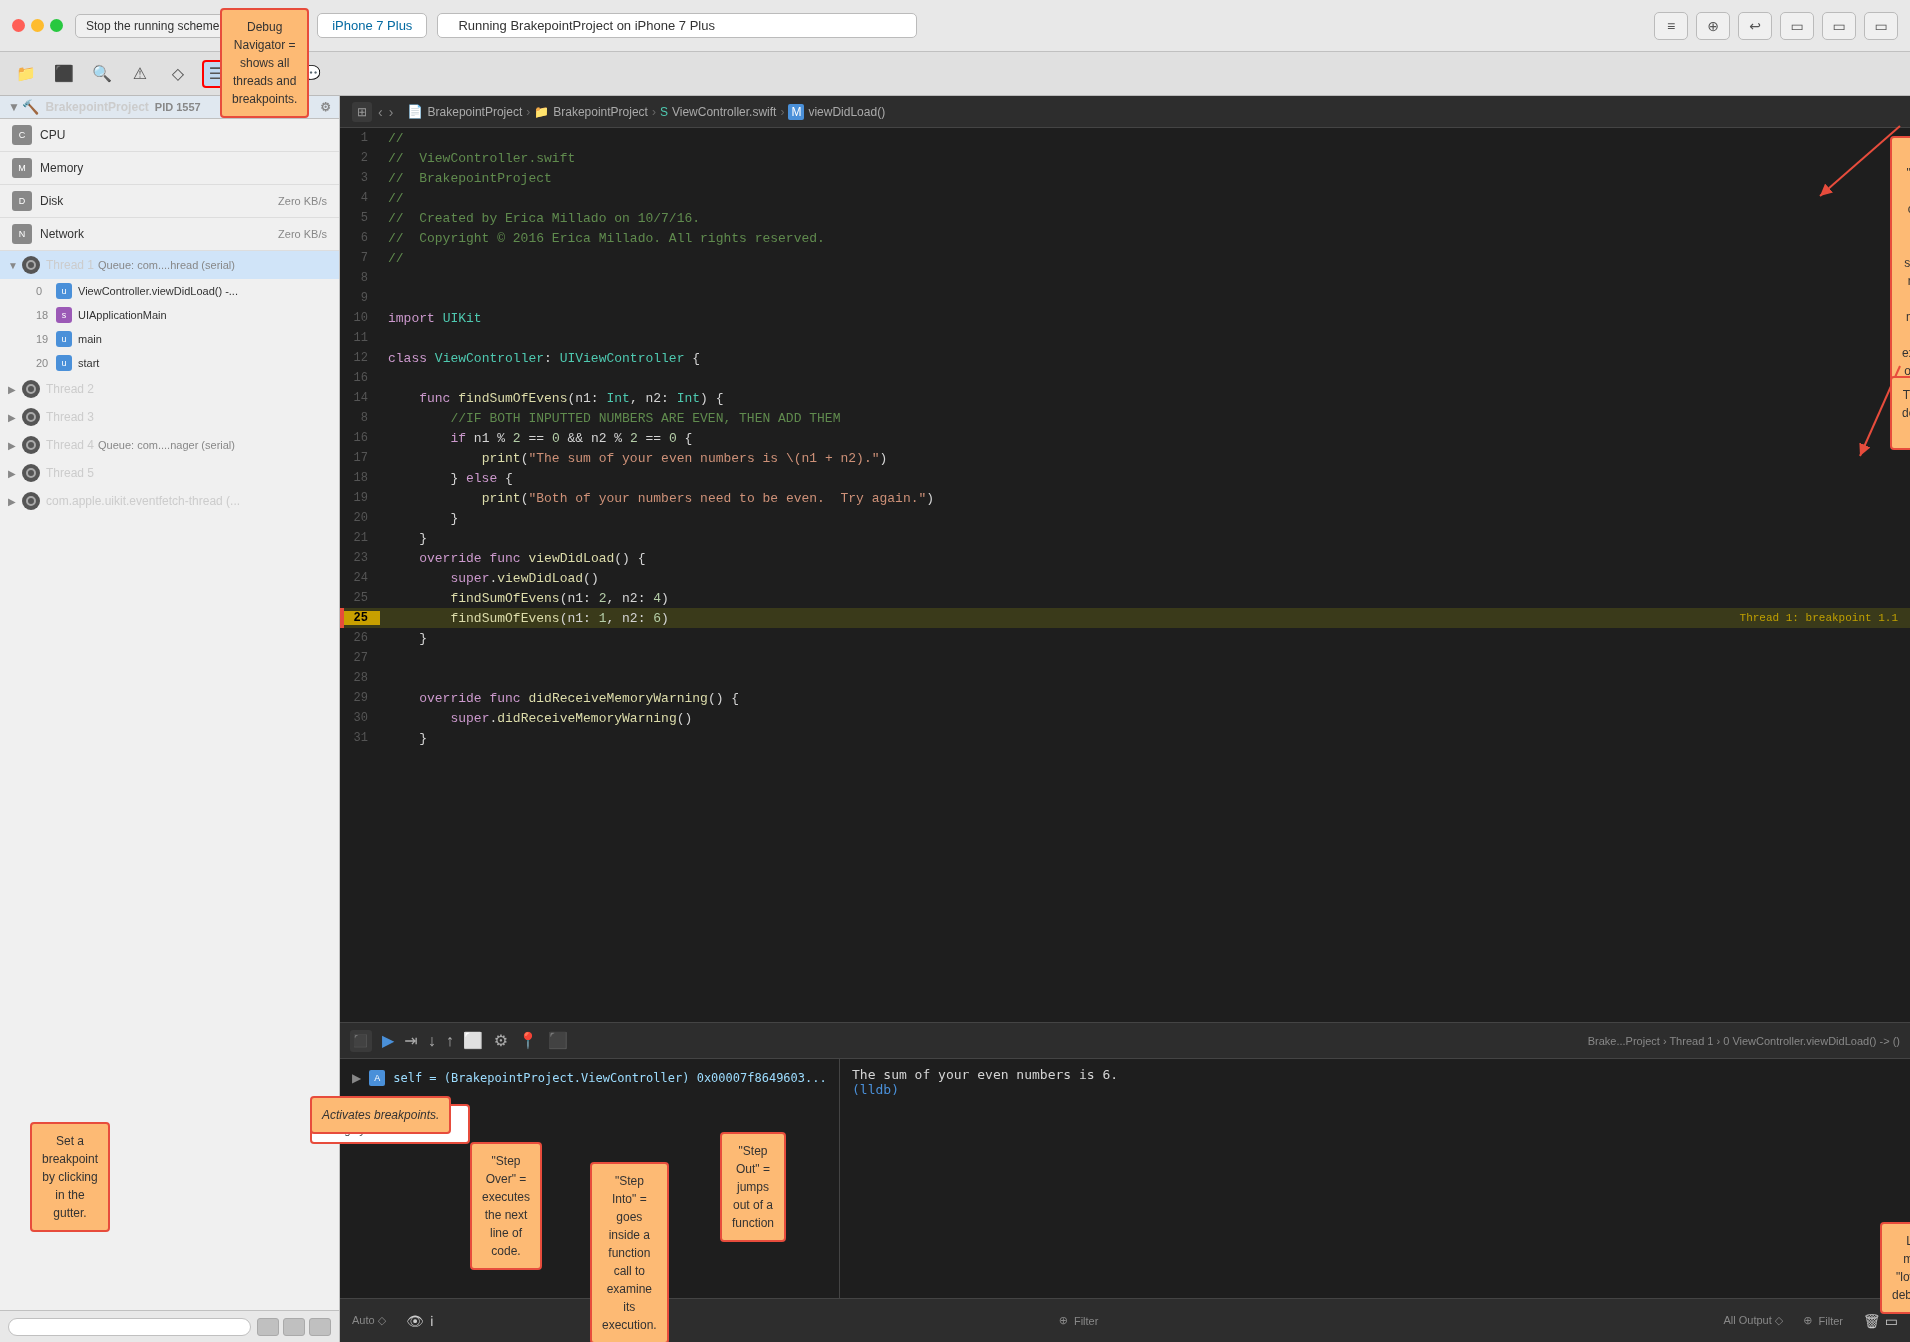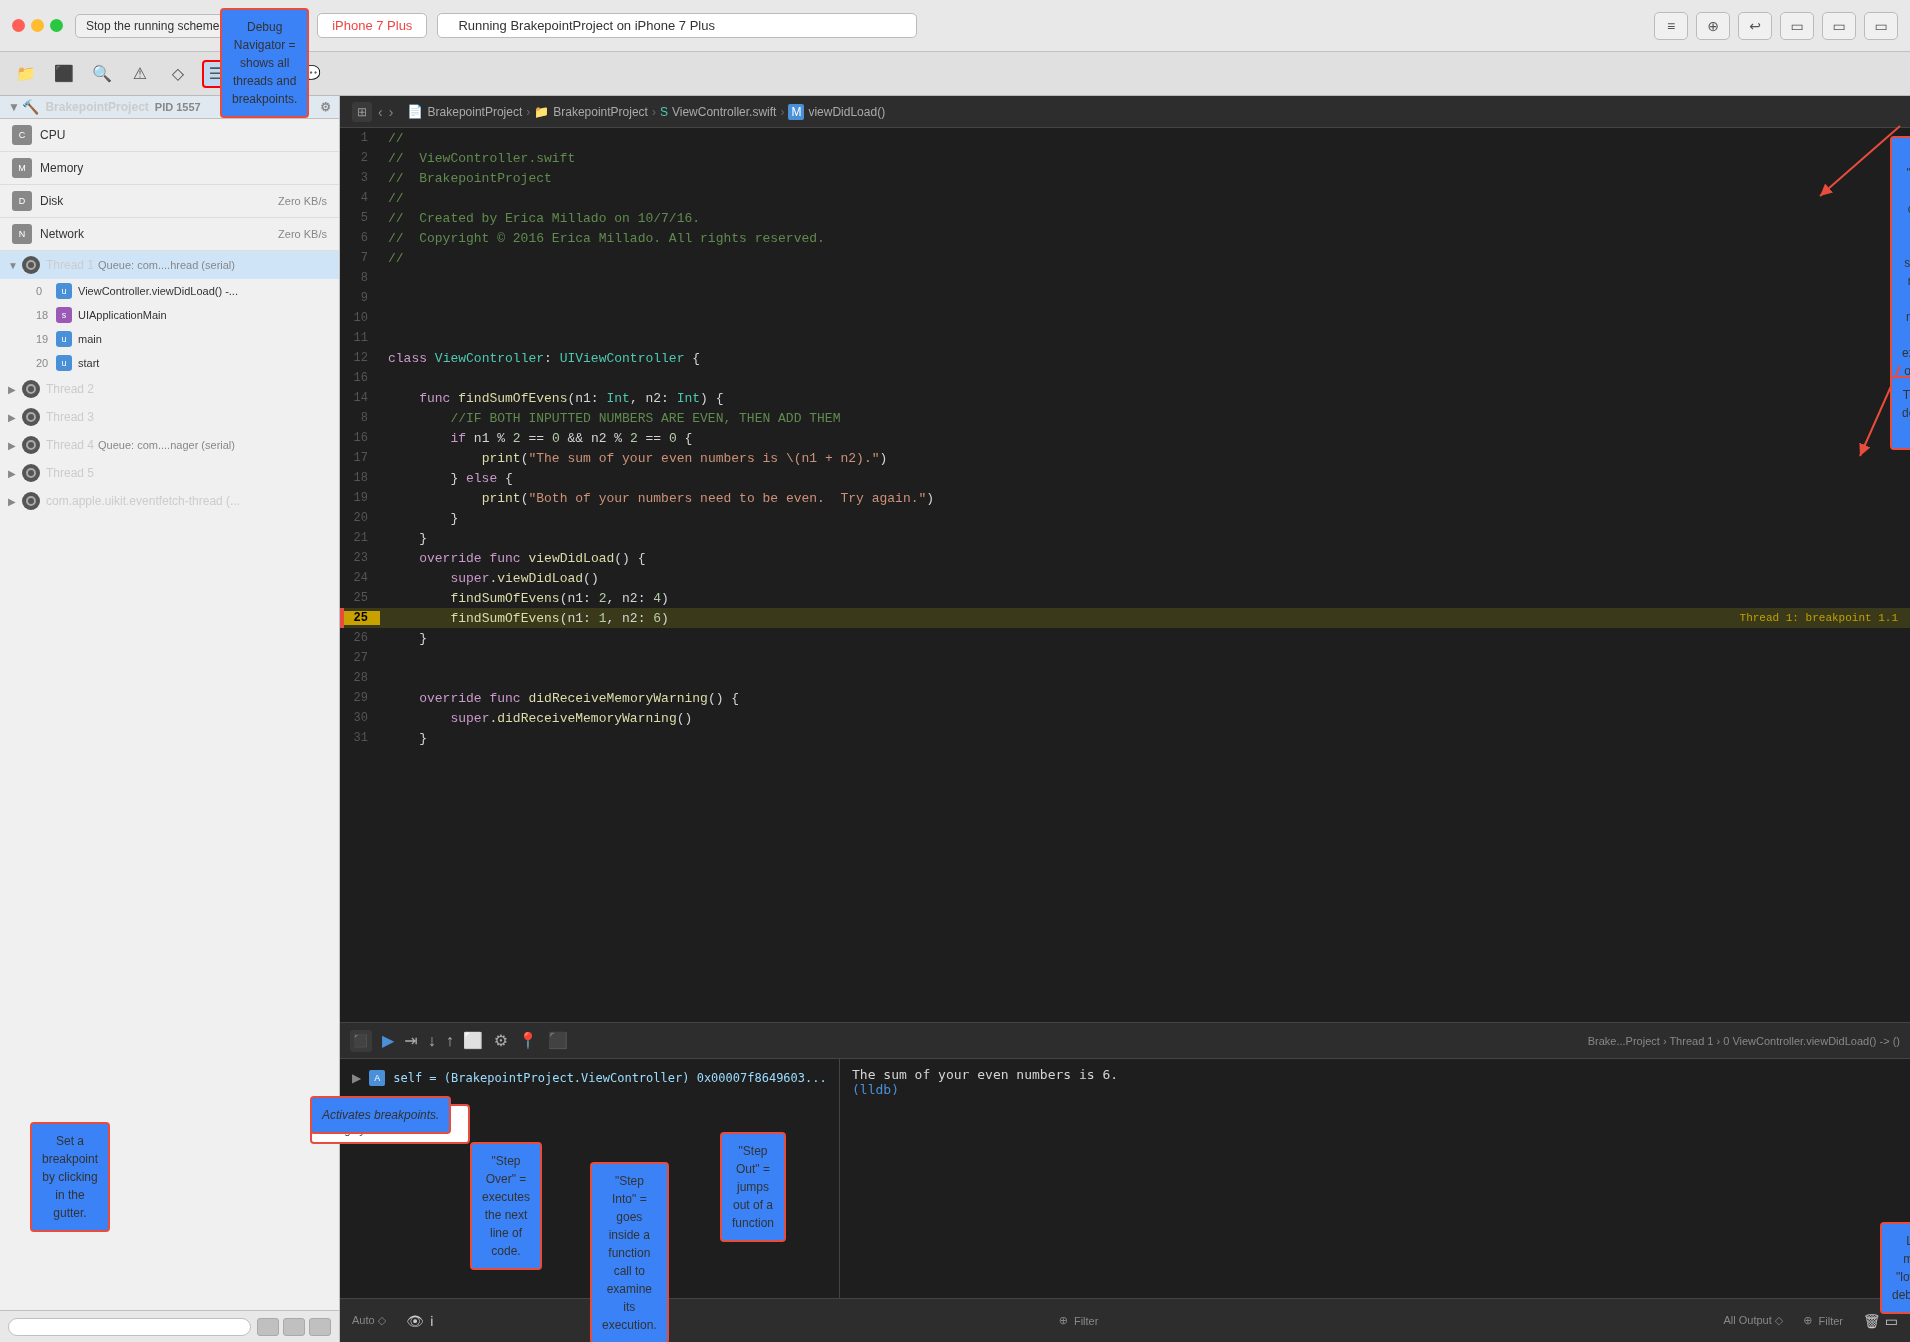--- a/index.html
+++ b/index.html
@@ -6,21 +6,21 @@
     body { font-family: -apple-system, BlinkMacSystemFont, "Helvetica Neue", Arial, sans-serif; background: #2b2b2b; color: #ccc; font-size: 12px; overflow: hidden; width: 1910px; height: 1342px; }
 
     
     .titlebar { background: #e8e8e8; height: 52px; display: flex; align-items: center; padding: 0 12px; border-bottom: 1px solid #c0c0c0; position: relative; }
     .traffic-lights { display: flex; gap: 6px; margin-right: 12px; }
     .traffic-light { width: 13px; height: 13px; border-radius: 50%; }
     .tl-red { background: #ff5f57; }
     .tl-yellow { background: #febc2e; }
     .tl-green { background: #28c840; }
     .titlebar-stop { background: #f0f0f0; border: 1px solid #bbb; border-radius: 5px; padding: 4px 10px; font-size: 12px; color: #333; cursor: pointer; margin-right: 12px; }
-    .titlebar-device { background: #fff; border: 1px solid #bbb; border-radius: 5px; padding: 4px 14px; font-size: 13px; color: #ef4444; margin-right: 10px; }
+    .titlebar-device { background: #fff; border: 1px solid #bbb; border-radius: 5px; padding: 4px 14px; font-size: 13px; color: #0369a1; margin-right: 10px; }
     .titlebar-running { background: #fff; border: 1px solid #bbb; border-radius: 5px; padding: 4px 20px; font-size: 13px; color: #333; flex: 1; max-width: 480px; }
     .titlebar-right { display: flex; gap: 8px; margin-left: auto; }
     .tbar-btn { width: 34px; height: 28px; background: #f0f0f0; border: 1px solid #bbb; border-radius: 5px; display: flex; align-items: center; justify-content: center; cursor: pointer; font-size: 14px; color: #555; }
 
     
     .toolbar { background: #e0e0e0; height: 44px; display: flex; align-items: center; padding: 0 12px; border-bottom: 1px solid #bbb; gap: 10px; }
     .toolbar-icon { width: 28px; height: 28px; display: flex; align-items: center; justify-content: center; cursor: pointer; color: #555; font-size: 16px; border-radius: 4px; }
     .toolbar-icon.active { background: #c0d8f0; }
     .toolbar-sep { width: 1px; height: 24px; background: #bbb; margin: 0 4px; }
 
@@ -78,21 +78,21 @@
     .debug-var-expand { color: #888; cursor: pointer; }
     .debug-var-icon { width: 16px; height: 16px; background: #4a90d9; border-radius: 2px; display: flex; align-items: center; justify-content: center; font-size: 9px; color: white; flex-shrink: 0; }
     .debug-var-name { color: #9cdcfe; font-family: monospace; font-size: 12px; }
     .debug-console { flex: 1; background: #1e1e1e; padding: 8px 12px; font-family: monospace; font-size: 13px; overflow-y: auto; }
     .console-output { color: #d4d4d4; }
     .console-prompt { color: #4a90d9; }
     .debug-status { height: 44px; background: #2d2d2d; border-top: 1px solid #444; display: flex; align-items: center; padding: 0 12px; gap: 20px; }
     .debug-status-item { font-size: 11px; color: #888; display: flex; align-items: center; gap: 6px; }
 
     
-    .annotation-box { position: absolute; border: 2px solid #e74c3c; background: #3b82f6; padding: 8px 10px; border-radius: 4px; font-size: 12px; color: #333; line-height: 1.5; max-width: 200px; text-align: center; z-index: 100; }
+    .annotation-box { position: absolute; border: 2px solid #e74c3c; background: #fdba74; padding: 8px 10px; border-radius: 4px; font-size: 12px; color: #333; line-height: 1.5; max-width: 200px; text-align: center; z-index: 100; }
 
     
     .project-row { display: flex; align-items: center; padding: 3px 8px; cursor: pointer; font-size: 12px; }
     .project-expand { width: 14px; color: #888; }
   </style>
 </head>
 <body>
 
 <div class="titlebar">
   <div class="traffic-lights">
@@ -307,20 +307,21 @@
       <div class="code-line">
         <span class="line-num">8</span>
         <span class="line-content"></span>
       </div>
       <div class="code-line">
         <span class="line-num">9</span>
         <span class="line-content"></span>
       </div>
       <div class="code-line">
         <span class="line-num">10</span>
+        <span class="line-content"><span class="kw">import</span> <span style="color:#4ec9b0;">UIKit</span></span>
       </div>
       <div class="code-line">
         <span class="line-num">11</span>
         <span class="line-content"></span>
       </div>
       <div class="code-line">
         <span class="line-num">12</span>
         <span class="line-content"><span class="kw">class</span> <span class="cls">ViewController</span>: <span class="cls">UIViewController</span> {</span>
       </div>
       <div class="code-line">

